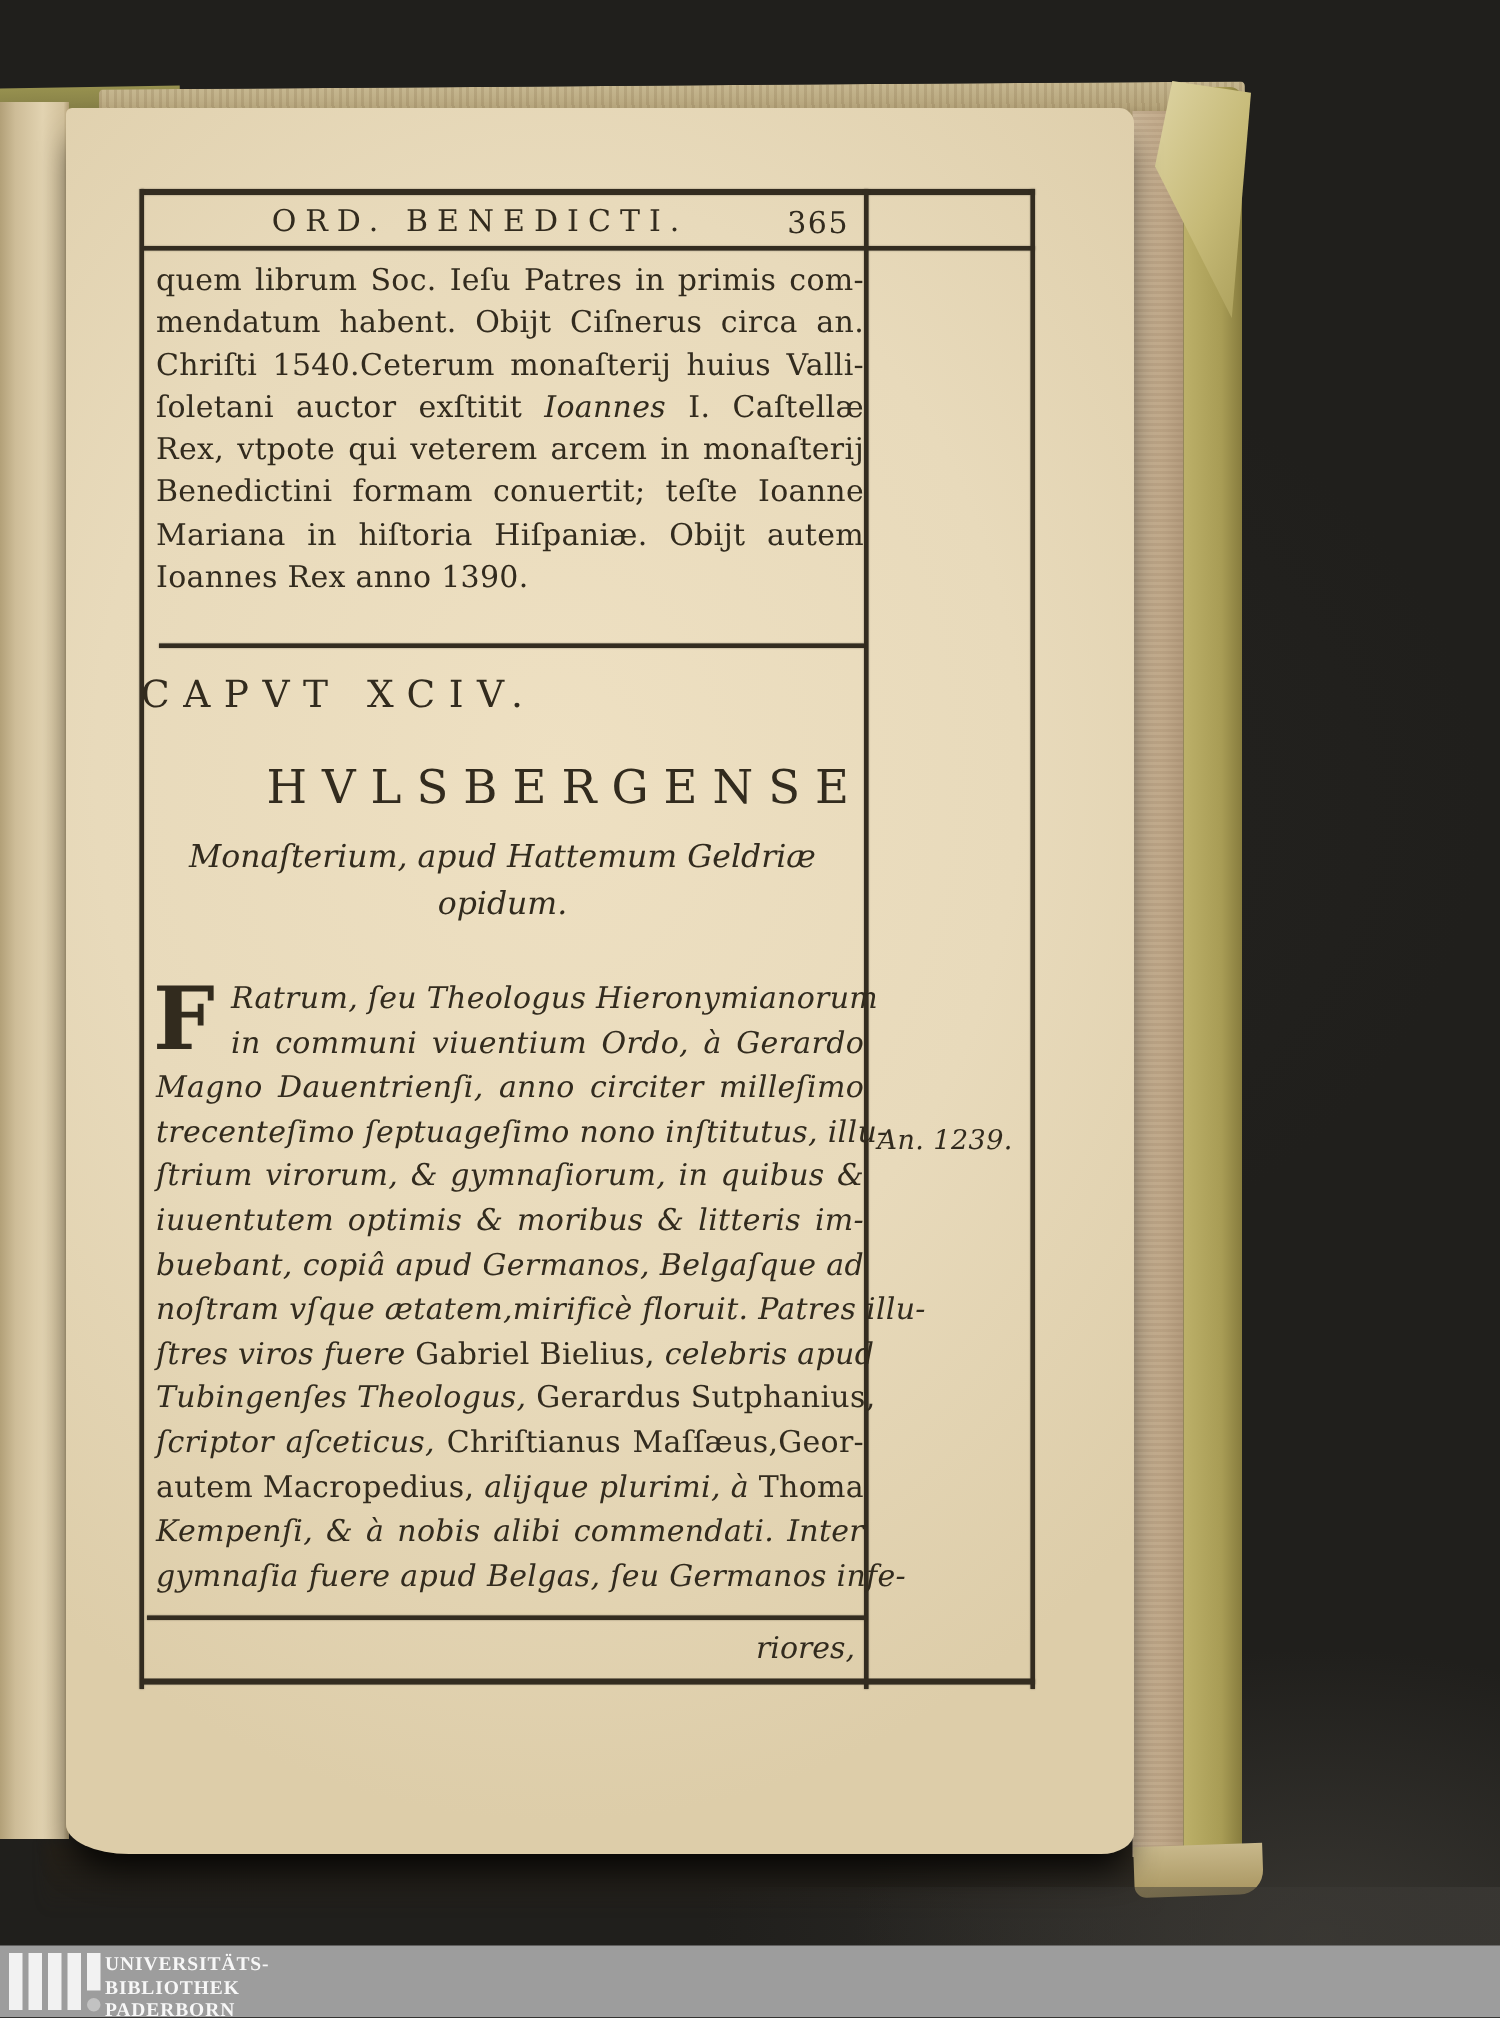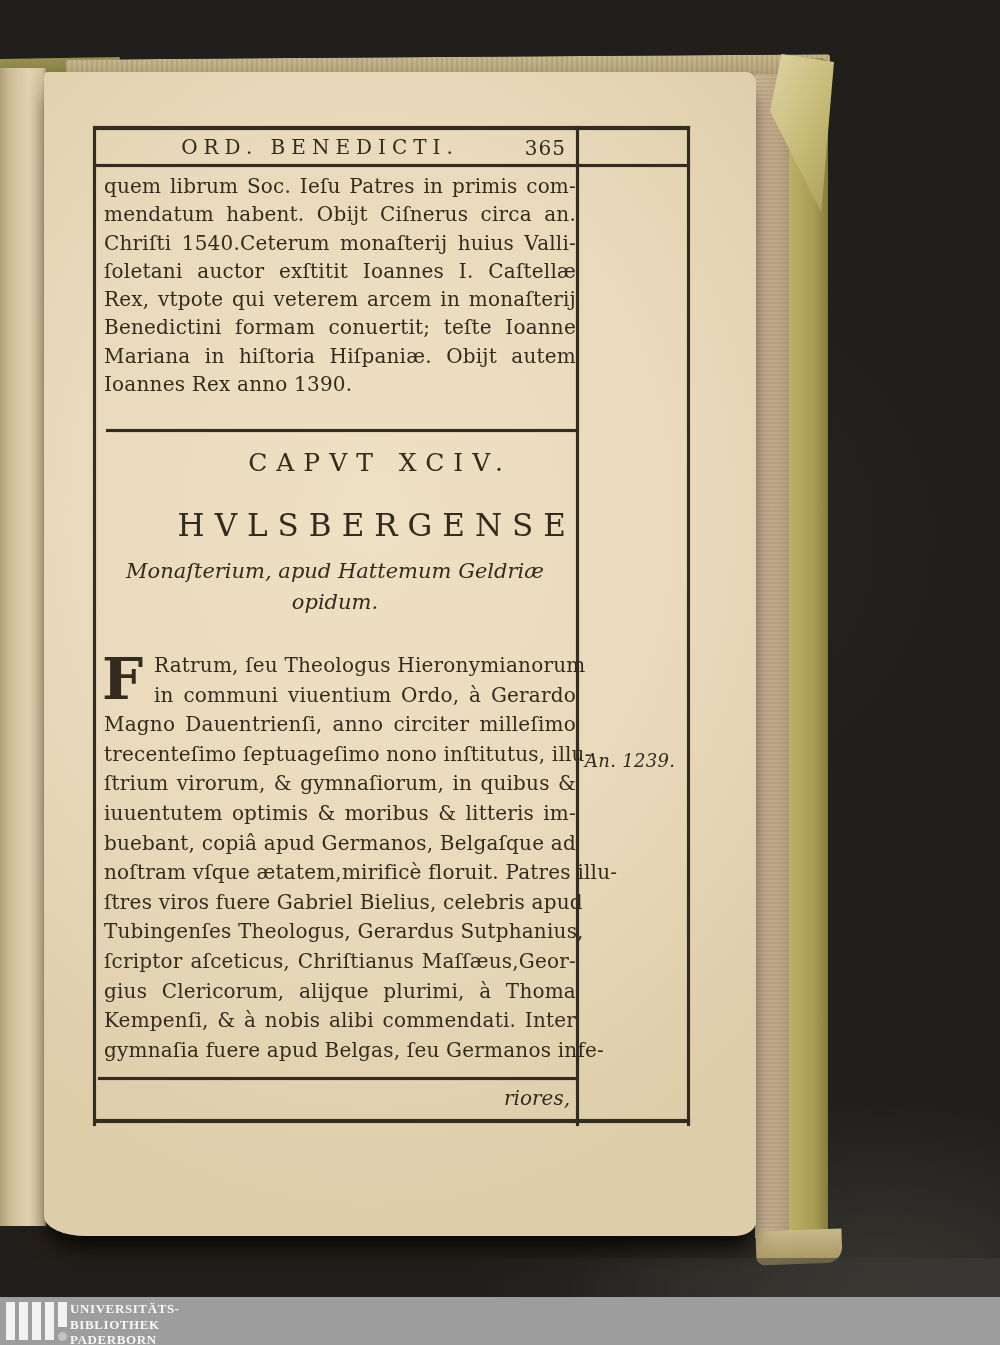--- a/index.html
+++ b/index.html
@@ -88,28 +88,28 @@
   .p1{top:172px;font-size:20px;}
   .p1 .tline{line-height:28.3px;height:28.3px;}
   .p2{top:651px;font-size:20px;}
   .p2 .tline{line-height:29.6px;height:29.6px;}
   .tline{
     text-align:justify;text-align-last:justify;white-space:nowrap;
     letter-spacing:.2px;color:#322b1e;
   }
   .tline.nj{text-align-last:left;}
   .tline.ind{padding-left:50px;box-sizing:border-box;}
-  .seg.it{}
+  .seg.it{font-style:italic;}
   .seg.ro{font-style:normal;}
   .drop-cap{
     position:absolute;left:102px;top:649px;font-size:58px;line-height:60px;
     color:#322b1e;font-weight:bold;
   }
   .caput{
-    position:absolute;left:94px;top:446px;width:572px;text-align:center;
+    position:absolute;left:94px;top:446px;width:572px;text-align:left;
     font-size:25px;letter-spacing:9px;line-height:34px;
   }
   .chap-name{
     position:absolute;left:94px;top:507px;width:482px;text-align:right;
     font-size:31px;letter-spacing:10px;line-height:36px;
   }
   .subtitle{
     position:absolute;left:94px;top:556px;width:482px;text-align:center;
     font-size:21px;font-style:italic;line-height:31px;
   }
@@ -192,21 +192,21 @@
       <div class="tline ind"><span class="seg it">in communi viuentium Ordo, à Gerardo</span></div>
       <div class="tline"><span class="seg it">Magno Dauentrienſi, anno circiter milleſimo</span></div>
       <div class="tline"><span class="seg it">trecenteſimo ſeptuageſimo nono inſtitutus, illu-</span></div>
       <div class="tline"><span class="seg it">ſtrium virorum, &amp; gymnaſiorum, in quibus &amp;</span></div>
       <div class="tline"><span class="seg it">iuuentutem optimis &amp; moribus &amp; litteris im-</span></div>
       <div class="tline"><span class="seg it">buebant, copiâ apud Germanos, Belgaſque ad</span></div>
       <div class="tline"><span class="seg it">noſtram vſque ætatem,mirificè floruit. Patres illu-</span></div>
       <div class="tline"><span class="seg it">ſtres viros fuere </span><span class="seg ro">Gabriel Bielius,</span><span class="seg it"> celebris apud</span></div>
       <div class="tline"><span class="seg it">Tubingenſes Theologus,</span><span class="seg ro"> Gerardus Sutphanius,</span></div>
       <div class="tline"><span class="seg it">ſcriptor aſceticus,</span><span class="seg ro"> Chriſtianus Maſſæus,Geor-</span></div>
-      <div class="tline"><span class="seg ro">gius Clericorum, </span><span class="seg it">alijque plurimi, à </span><span class="seg ro">Thoma</span></div>
+      <div class="tline"><span class="seg ro">autem Macropedius, </span><span class="seg it">alijque plurimi, à </span><span class="seg ro">Thoma</span></div>
       <div class="tline"><span class="seg it">Kempenſi, &amp; à nobis alibi commendati.  Inter</span></div>
       <div class="tline"><span class="seg it">gymnaſia fuere apud Belgas, ſeu Germanos infe-</span></div>
     </div>
 
   <div class="margin-note ink">An. 1239.</div>
 
   <div class="catchword ink">riores,</div>
 
   <div class="banner">
     <div class="bars">

